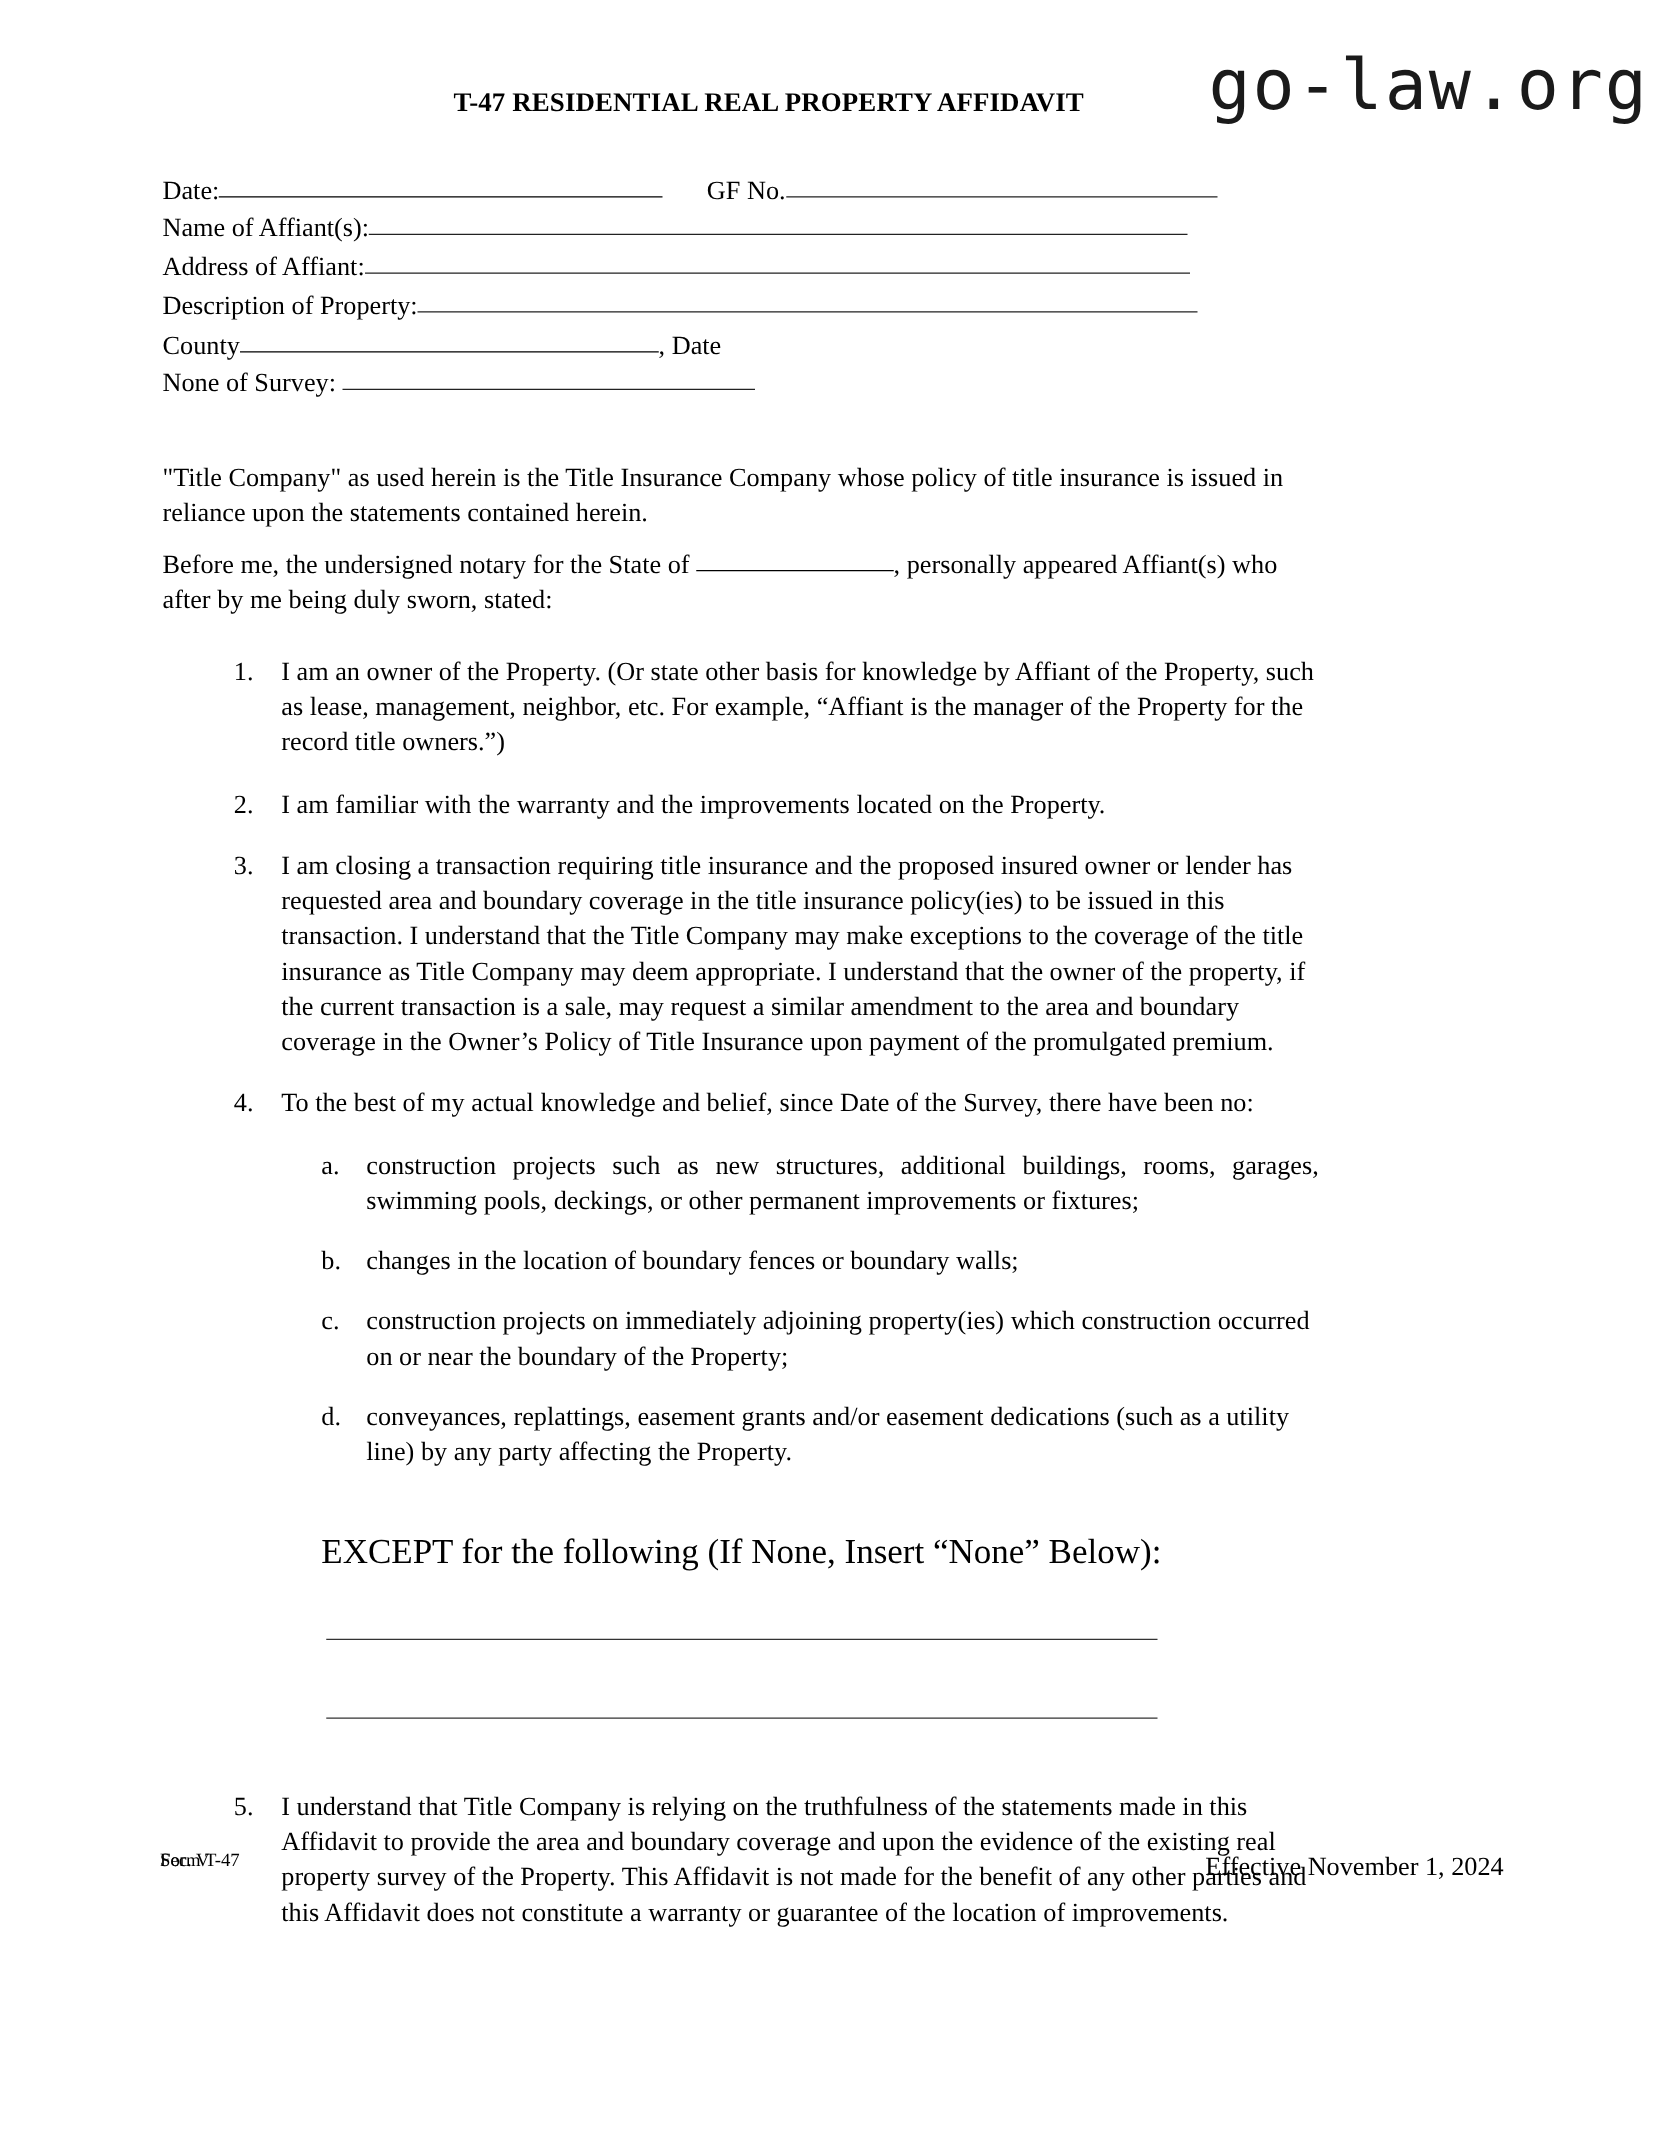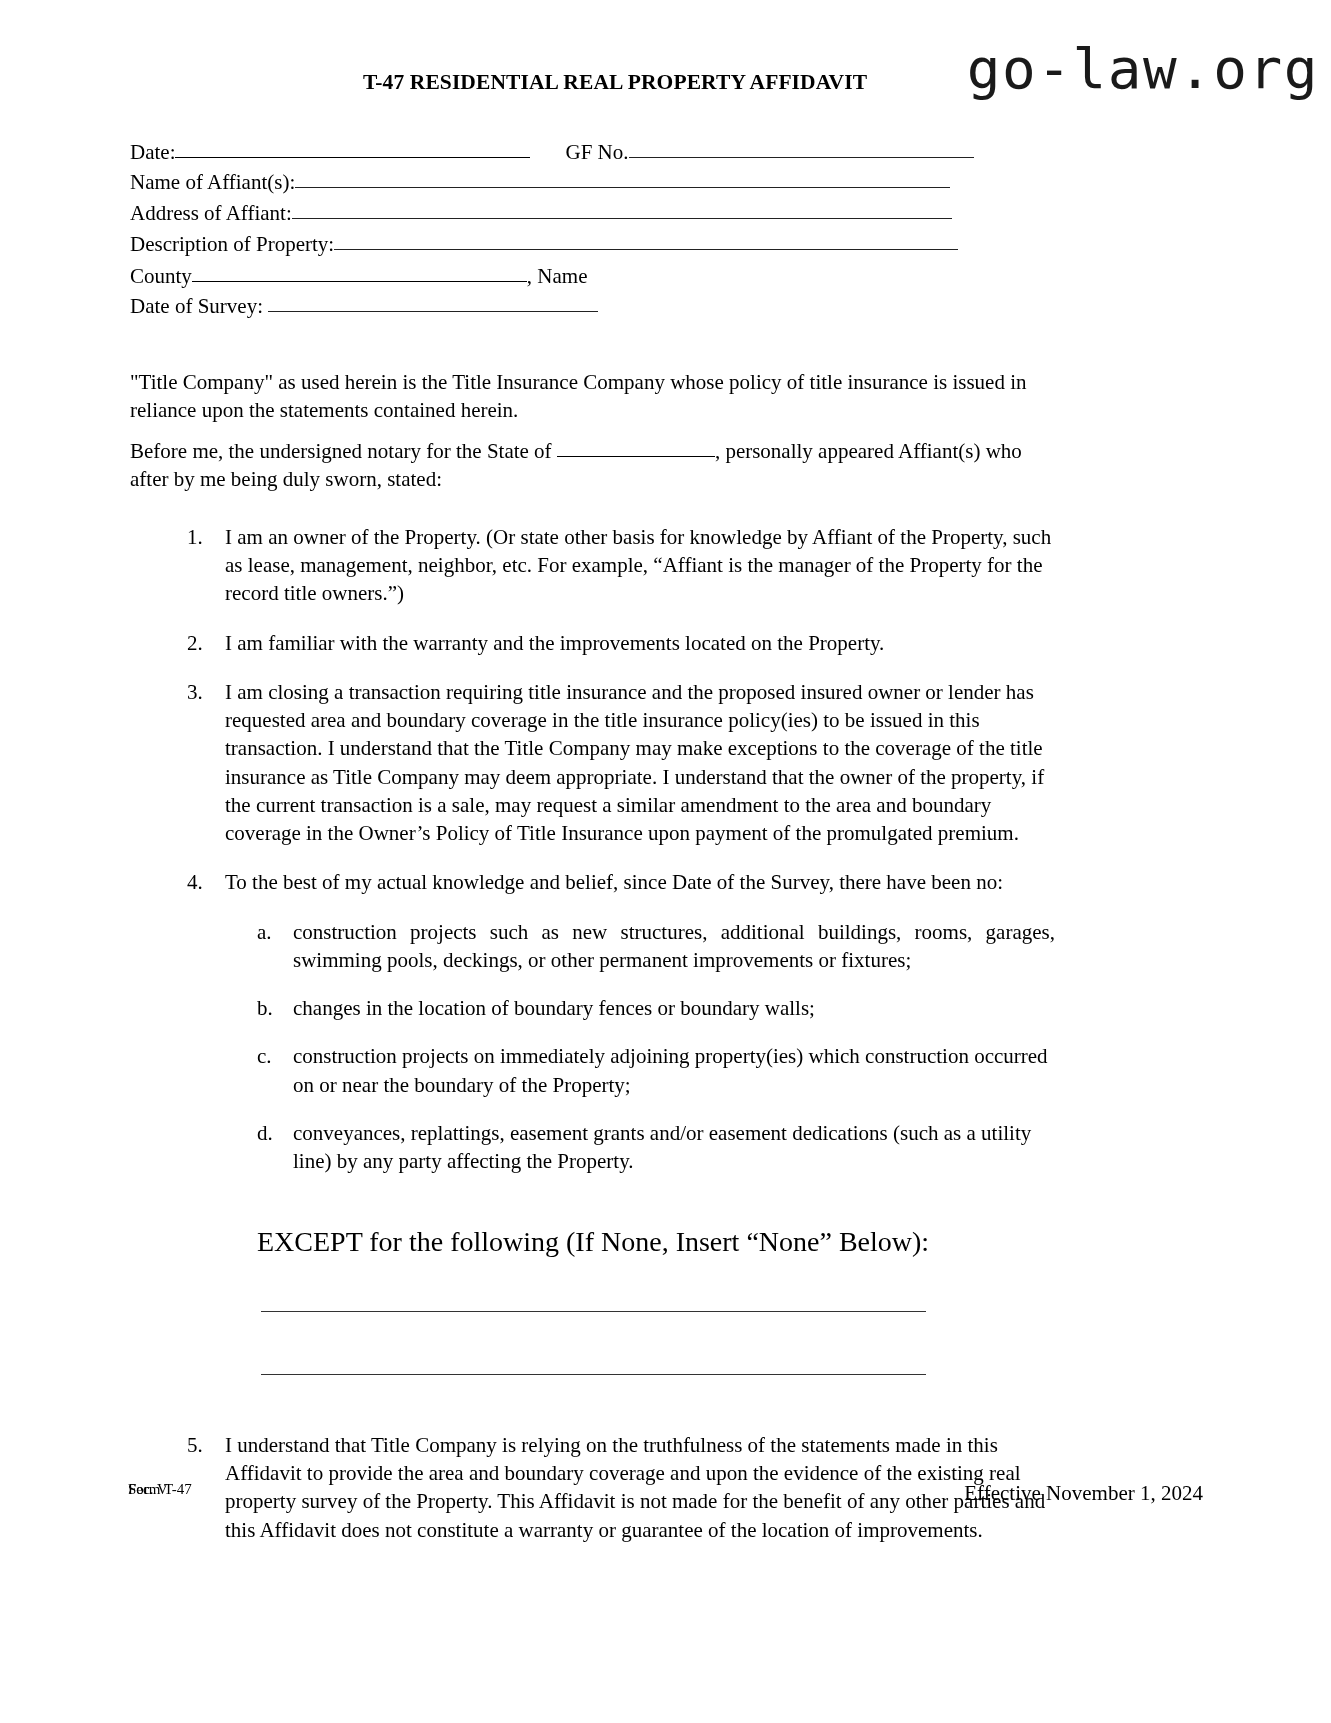--- a/index.html
+++ b/index.html
@@ -190,25 +190,25 @@
 
     <div class="field-row">
       <span class="field-label">Address of Affiant:</span><span class="rule-thin r-address"></span>
     </div>
 
     <div class="field-row">
       <span class="field-label">Description of Property:</span><span class="rule-thin r-desc"></span>
     </div>
 
     <div class="field-row">
-      <span class="field-label">County</span><span class="rule r-county"></span><span class="field-label">, Name</span>
-    </div>
-
-    <div class="field-row">
-      <span class="field-label">Date of Survey:</span>&nbsp;<span class="rule-thin r-survey"></span>
+      <span class="field-label">County</span><span class="rule r-county"></span><span class="field-label">, Date</span>
+    </div>
+
+    <div class="field-row">
+      <span class="field-label">None of Survey:</span>&nbsp;<span class="rule-thin r-survey"></span>
     </div>
 
     <p class="para p-title-company">"Title Company" as used herein is the Title Insurance Company whose policy of title insurance is issued in reliance upon the statements contained herein.</p>
 
     <p class="para p-before-me"><span>Before me, the undersigned notary for the State of</span> <span class="inline-rule"></span><span>, personally appeared Affiant(s) who after by me being duly sworn, stated:</span></p>
 
     <div class="list">
 
       <div class="li">
         <span class="marker">1.</span>

